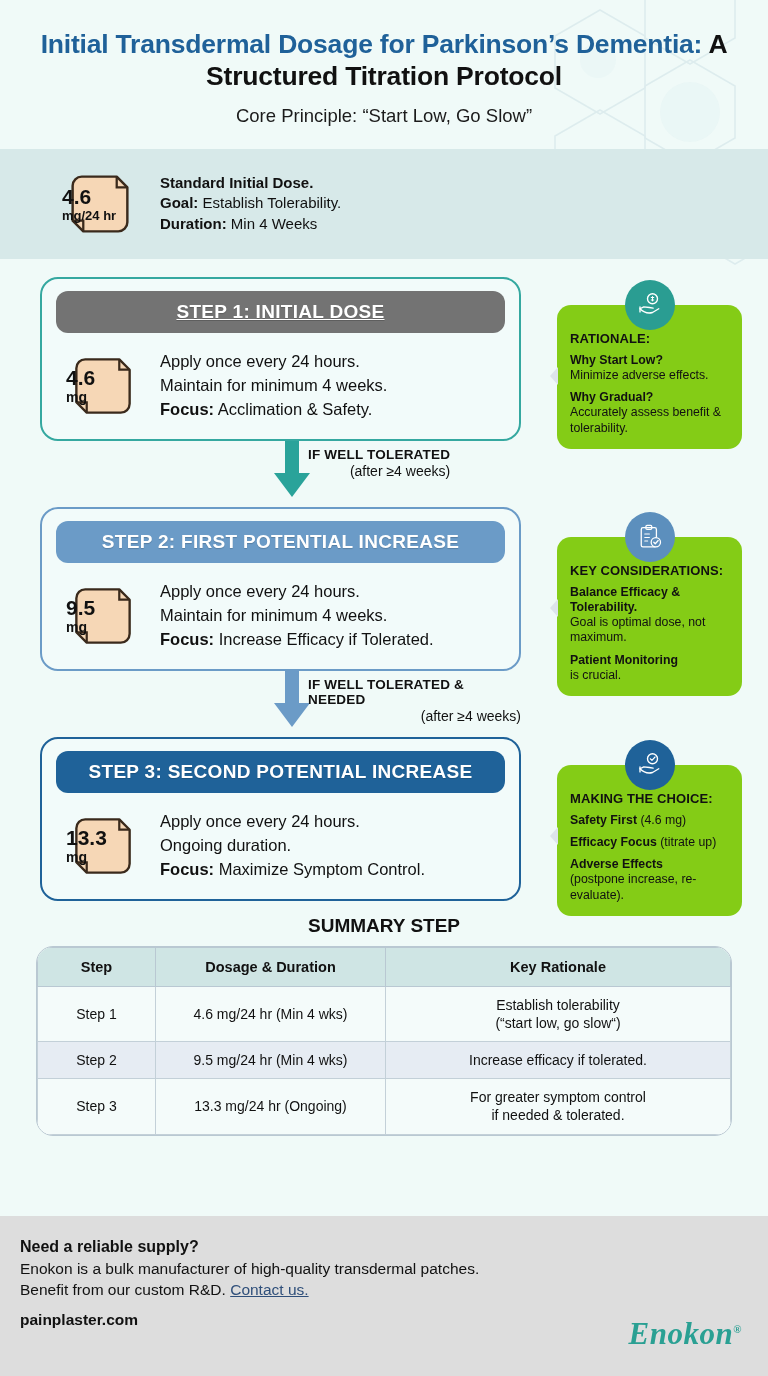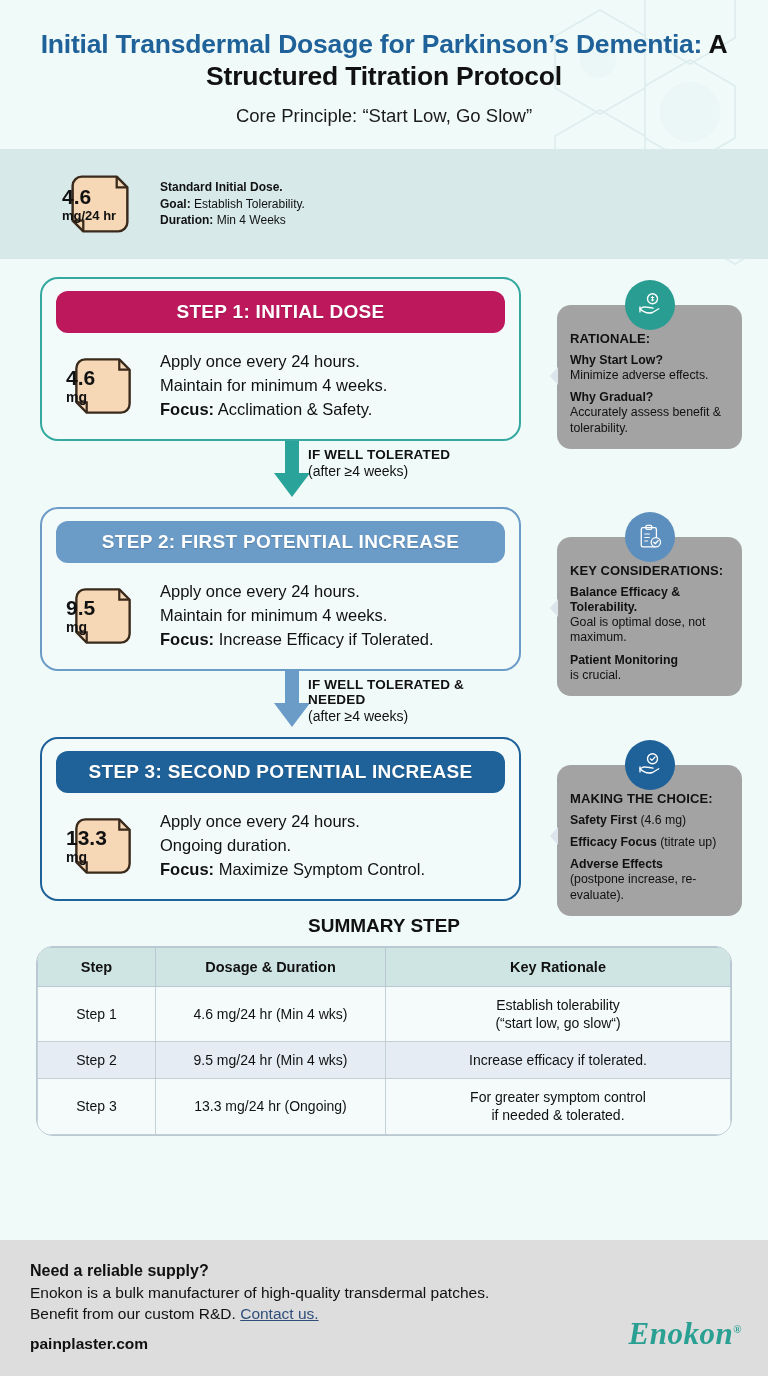--- a/index.html
+++ b/index.html
@@ -20,21 +20,21 @@
   .title .blue { color:#1f6199; }
   .title .black { color:#111; }
   .subtitle { margin-top: 12px; font-size: 18.5px; color:#1b1b1b; }
 
   
   .banner {
     position:relative; margin-top: 8px;
     background:#d7e9e9; padding: 16px 24px 16px 62px;
     display:flex; align-items:center; gap:22px; min-height:110px;
   }
-  .banner-text { font-size:12px; line-height:1.36; color:#111; }
+  .banner-text { font-size:15px; line-height:1.36; color:#111; }
   .banner-text b { font-weight:bold; }
 
   
   .patch { position:relative; flex:0 0 auto; display:flex; flex-direction:column;
            justify-content:center; color:#111; }
   .patch svg { position:absolute; inset:0; width:100%; height:100%; }
   .patch .pv { position:relative; font-weight:bold; line-height:1; }
   .patch .pu { position:relative; font-weight:bold; line-height:1; margin-top:2px; }
   .patch.lg { width:76px; height:76px; }
   .patch.lg .pv { font-size:21px; }
@@ -55,39 +55,39 @@
   .stepcard.s1 { border: 2.5px solid #35a8a0; }
   .stepcard.s2 { border: 2.5px solid #6b9bc7; }
   .stepcard.s3 { border: 2.5px solid #1f6299; }
 
   .stephead {
     border-radius: 12px; text-align:center; color:#fff;
     font-size:19px; font-weight:bold; letter-spacing:.3px;
     padding: 10px 6px; margin: 4px 4px 2px;
     text-shadow: 0 1px 1px rgba(0,0,0,.18);
   }
-  .stephead.s1 { background:#be185d; }
+  .stephead.s1 { background:#737373;text-decoration:underline; }
   .stephead.s2 { background:#6b9bc7; }
   .stephead.s3 { background:#1f6299; }
 
   .stepbody { display:flex; align-items:center; gap:20px; padding: 14px 6px 2px 14px; }
   .steplines { font-size:16.5px; line-height:1.44; color:#111; }
   .steplines b { font-weight:bold; }
 
   
   .connector { position:relative; height: 66px; margin-left: 26px; width:481px; }
   .connector .arrow { position:absolute; left: 232px; top:-12px; }
   .connector .lbl { position:absolute; left: 268px; top: 6px; }
   .lbl .l1 { font-size:13.5px; font-weight:bold; color:#111; letter-spacing:.2px; }
-  .lbl .l2 { font-size:14px; color:#111; margin-top:1px; }
+  .lbl .l2 { font-size:14px; color:#111; margin-top:1px;text-align:right; }
 
   
   .side { position:absolute; width: 185px; }
   .side .bubble {
-    position:relative; background:#a3a3a3; border-radius: 14px;
+    position:relative; background:#84cc16; border-radius: 14px;
     padding: 26px 13px 13px 13px; color:#111;
   }
   .side .bubble::before {
     content:""; position:absolute; left:-7px; top:62px;
     width:0;height:0; border-top:9px solid transparent;
     border-bottom:9px solid transparent; border-right:8px solid #dde4ec;
   }
   .side .iconwrap {
     position:absolute; top:-25px; left:50%; transform:translateX(-50%);
     width:50px; height:50px; border-radius:50%;
@@ -110,22 +110,22 @@
   th { background:#cfe5e4; font-size:14.5px; font-weight:bold; color:#111;
        padding: 11px 6px; border:1px solid #b9c8d2; }
   td { font-size:14px; color:#111; padding: 9px 8px; text-align:center;
        border:1px solid #c3d0d8; line-height:1.3; }
   tbody tr:nth-child(odd) td { background:#f4fbfa; }
   tbody tr:nth-child(even) td { background:#e6ecf3; }
   td.c0 { width: 118px; }
   td.c1 { width: 230px; }
 
   
-  .footer { position:absolute; left:0; bottom:0; width:768px; height:136px;
-            background:#dddddd; padding: 22px 30px; }
+  .footer { position:absolute; left:0; bottom:0; width:768px; height:160px;
+            background:#dddddd; padding: 22px 20px; }
   .footer .fh { font-size:16px; font-weight:bold; color:#111; margin-bottom:3px; }
   .footer .fp { font-size:15.5px; color:#111; line-height:1.35; max-width:500px; }
   .footer .fp a { color:#2f4f7a; text-decoration:underline; }
   .footer .fsite { font-size:15.5px; font-weight:bold; color:#111; margin-top:10px; }
   .brand { position:absolute; right:26px; bottom:24px;
            font-family:"Liberation Serif", serif; font-style:italic; font-weight:bold;
            font-size:31px; color:#2aa093; letter-spacing:.5px; }
   .brand sup { font-size:11px; font-style:normal; vertical-align:super; }
 </style>
 </head>

